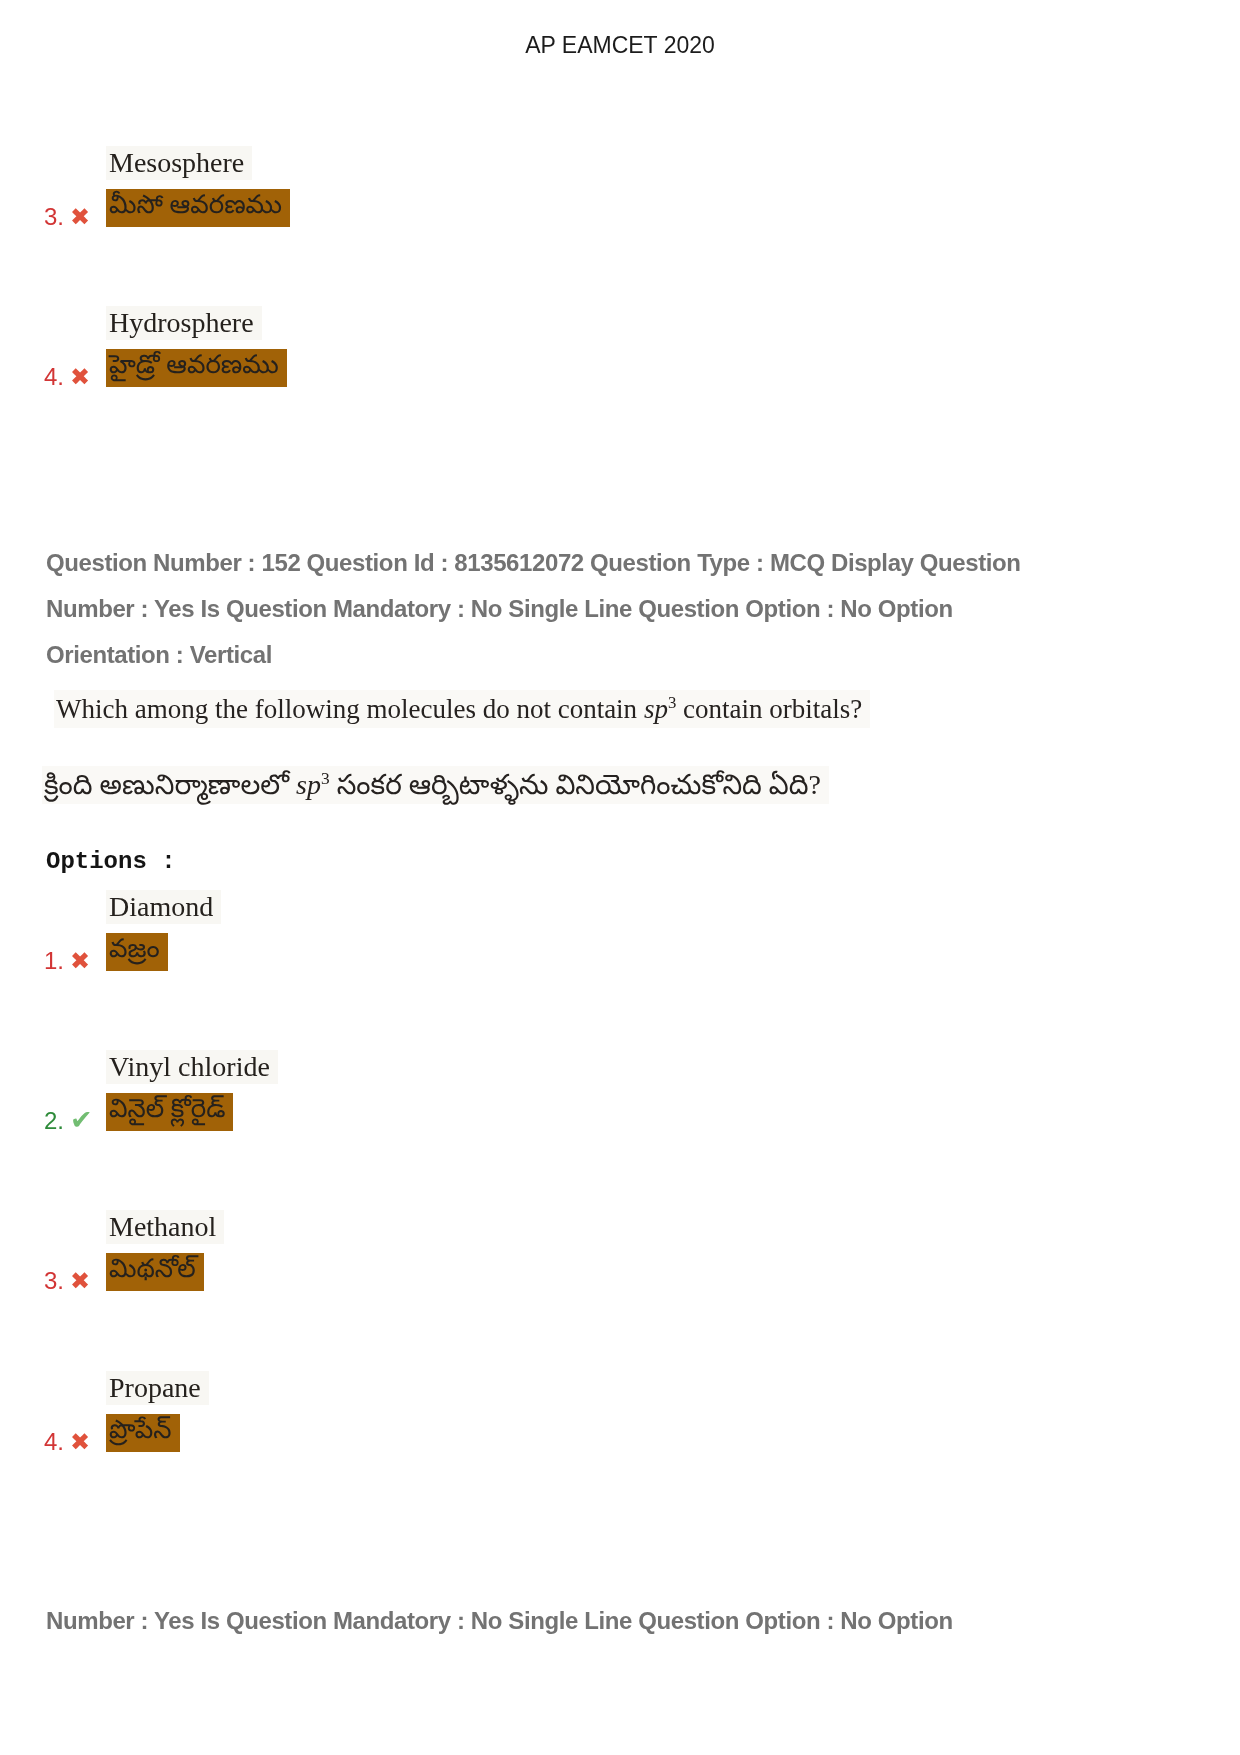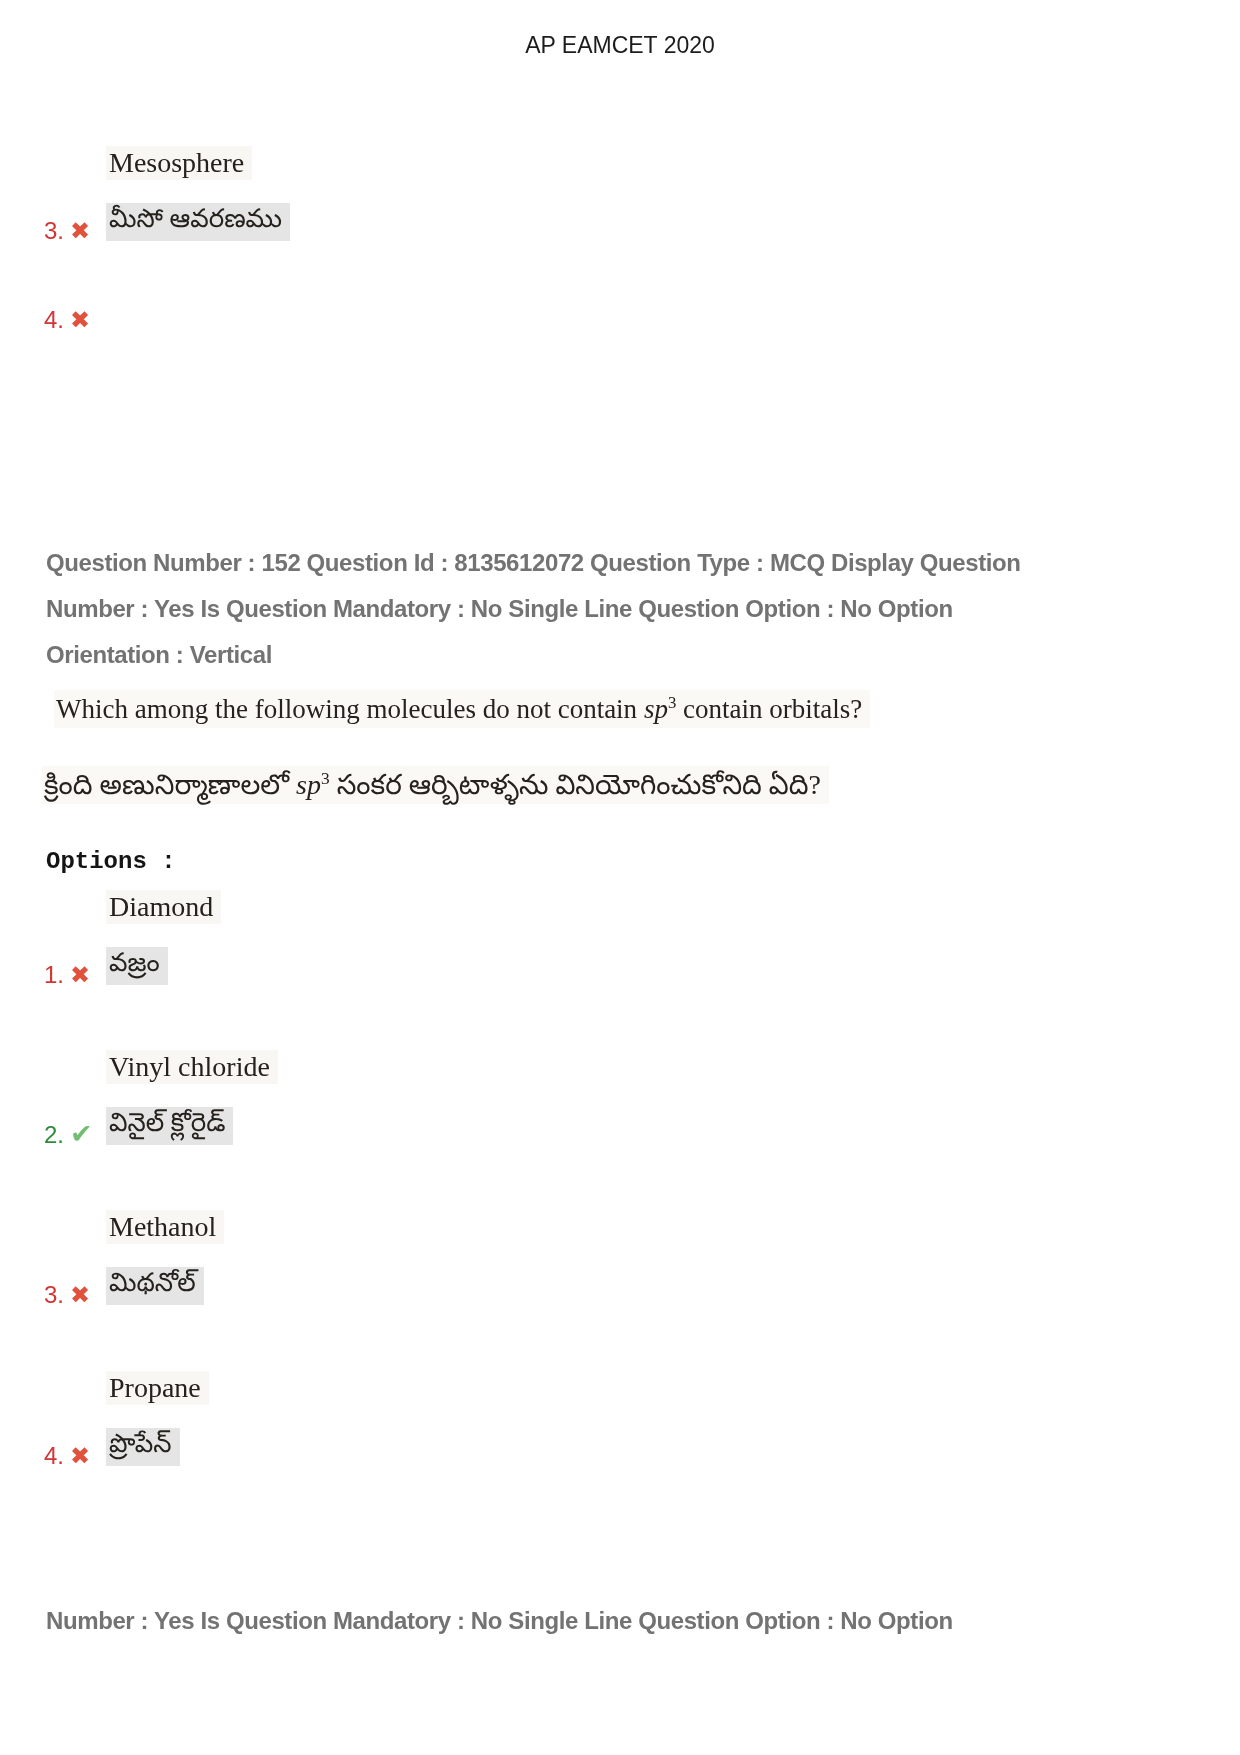--- a/index.html
+++ b/index.html
@@ -58,30 +58,30 @@
     display:flex;align-items:baseline;gap:6px;
     min-width:52px;
     margin-bottom:-4px;
   }
   .opt-num{font-size:24px;font-family:"Liberation Sans",sans-serif;}
   .opt-mark{font-size:24px;line-height:1;}
   .option[data-status="wrong"] .opt-num{color:#d23535;}
   .option[data-status="wrong"] .opt-mark{color:#e0523c;}
   .option[data-status="correct"] .opt-num{color:#2e8b3a;}
   .option[data-status="correct"] .opt-mark{color:#72bd72;font-size:27px;}
-  .opt-texts{display:flex;flex-direction:column;gap:23px;}
+  .opt-texts{display:flex;flex-direction:column;gap:9px;}
   .opt-en{
     font-family:"Liberation Serif","DejaVu Serif",serif;
     font-size:28px;color:#25211d;
     background:#f8f7f3;width:max-content;padding:1px 8px 1px 3px;
   }
   .opt-te{
     font-family:"Liberation Serif","DejaVu Serif",serif;
     font-size:26px;color:#25211d;
-    background:#e5e5e5;width:max-content;padding:1px 8px 1px 3px;
+    background:#a16207;width:max-content;padding:1px 8px 1px 3px;
   }
 
   .opt-prev3{top:146px;}
   .opt-prev4{top:306px;}
   .opt-q152-1{top:890px;}
   .opt-q152-2{top:1050px;}
   .opt-q152-3{top:1210px;}
   .opt-q152-4{top:1371px;}
 </style>
 </head>
@@ -99,20 +99,24 @@
     <div class="opt-texts">
       <div class="opt-en">Mesosphere</div>
       <div class="opt-te">మీసో ఆవరణము</div>
     </div>
   </div>
 
   <div class="option opt-prev4" data-status="wrong">
     <div class="opt-marker">
       <span class="opt-num">4.</span>
       <span class="opt-mark">✖</span>
+    </div>
+    <div class="opt-texts">
+      <div class="opt-en">Hydrosphere</div>
+      <div class="opt-te">హైడ్రో ఆవరణము</div>
     </div>
   </div>
 
   <div class="qheader qh-152">
     <div>Question Number : 152 Question Id : 8135612072 Question Type : MCQ Display Question</div>
     <div>Number : Yes Is Question Mandatory : No Single Line Question Option : No Option</div>
     <div>Orientation : Vertical</div>
   </div>
 
   <div class="question-line q-en"><span>Which among the following molecules do not contain </span><span class="formula">sp</span><span class="sup">3</span><span> contain orbitals?</span></div>

